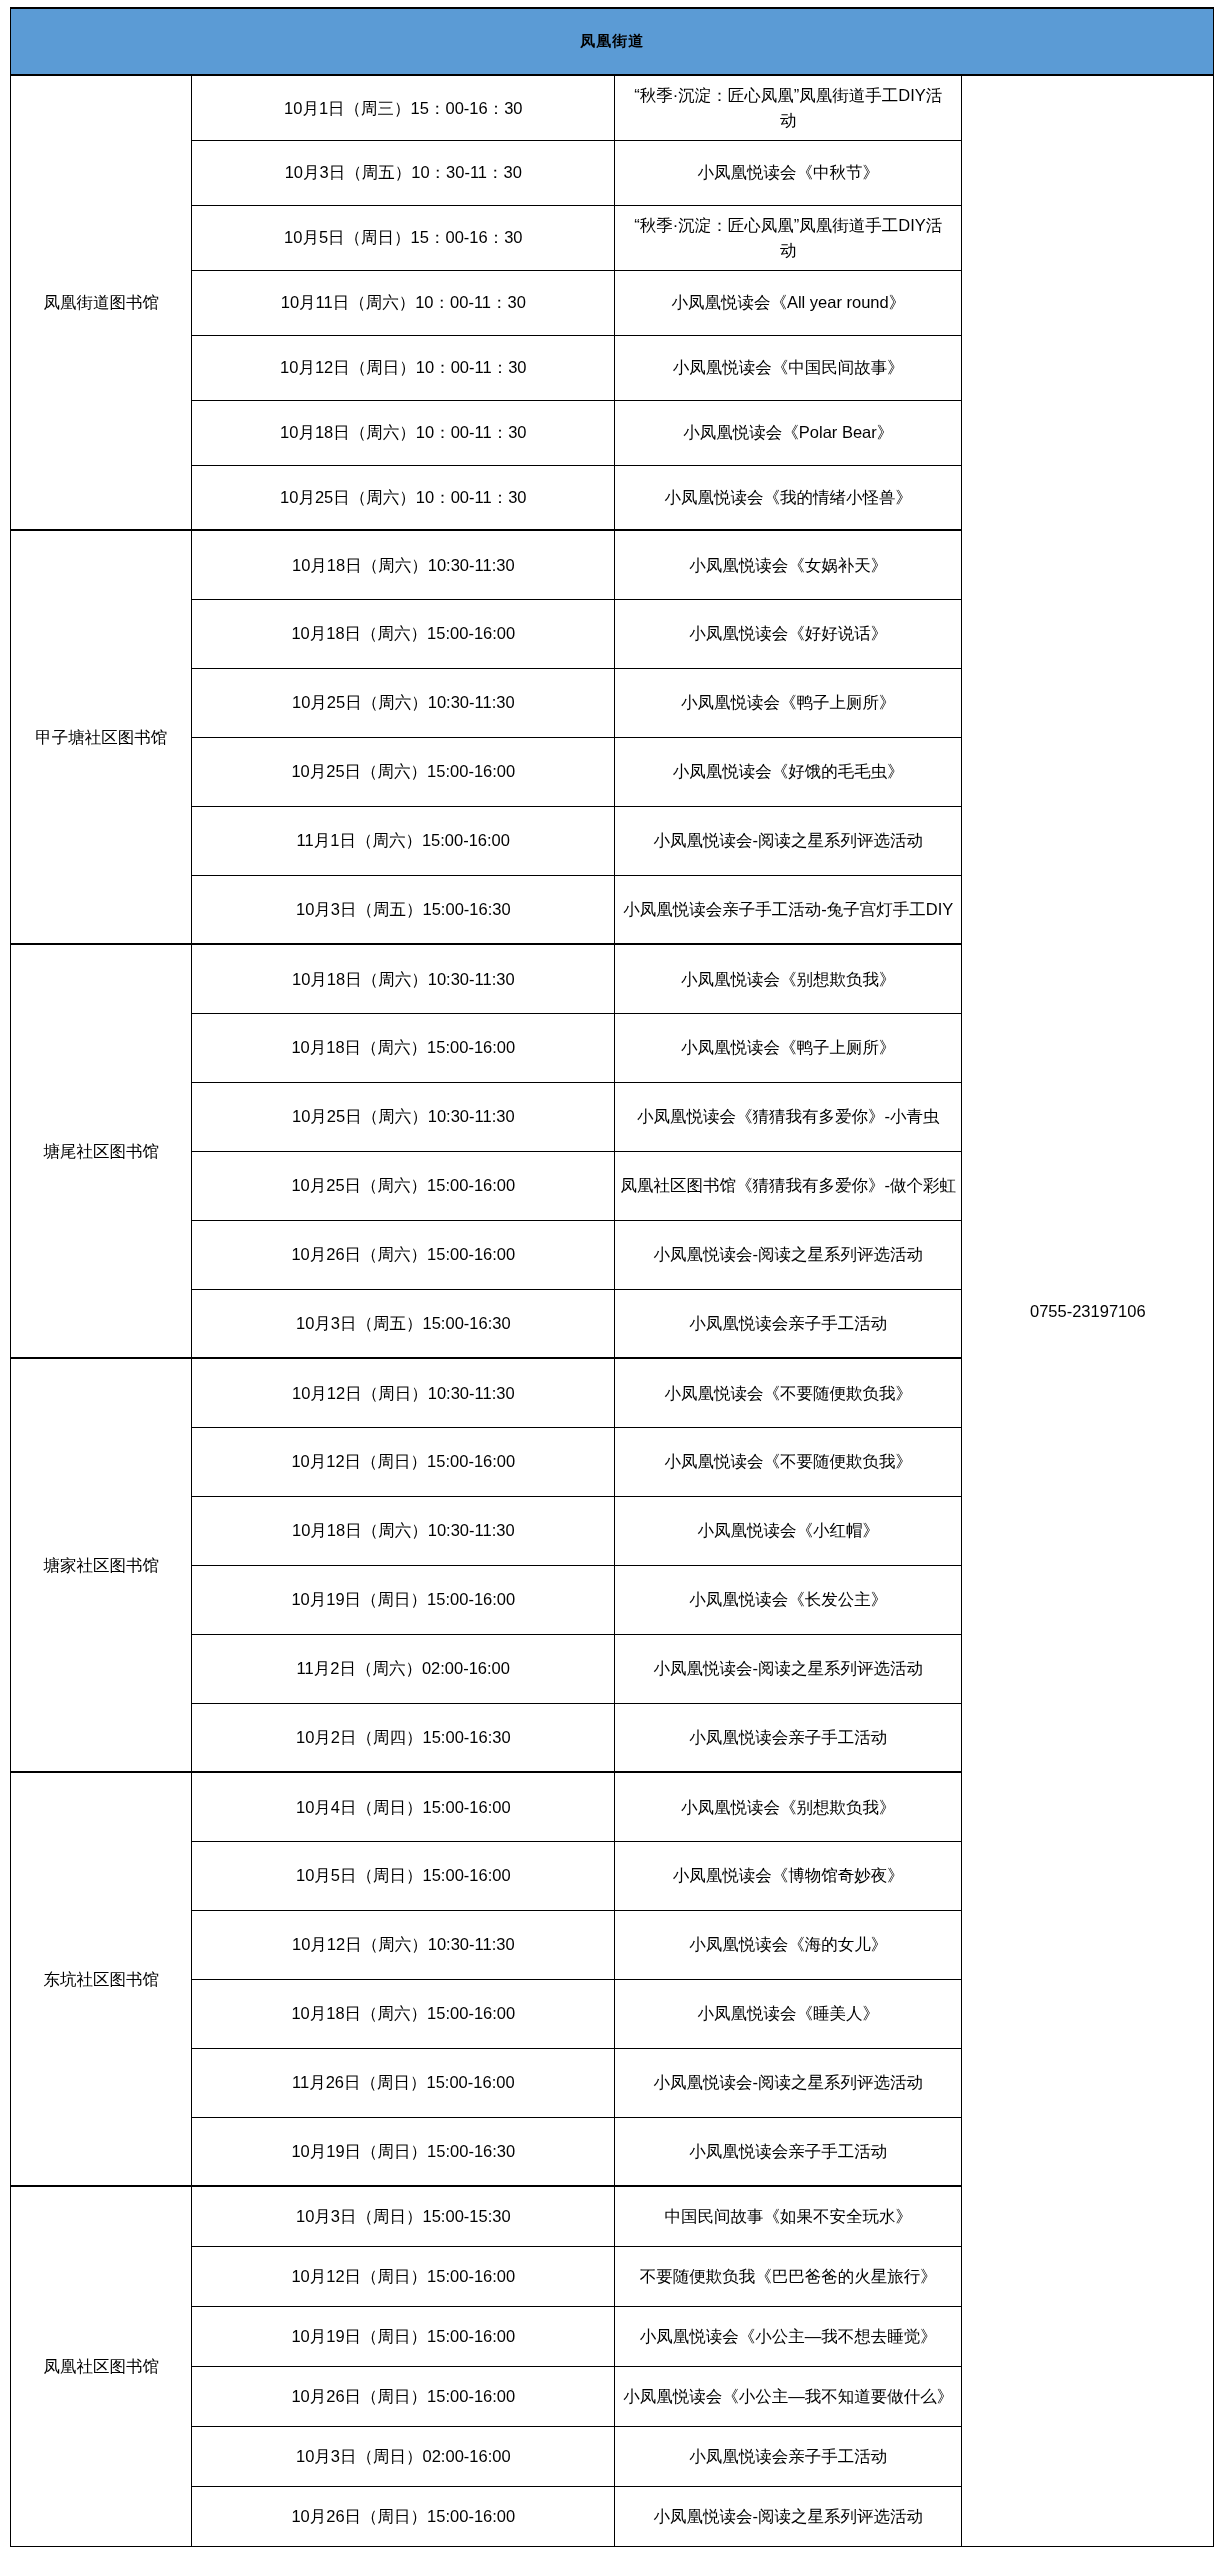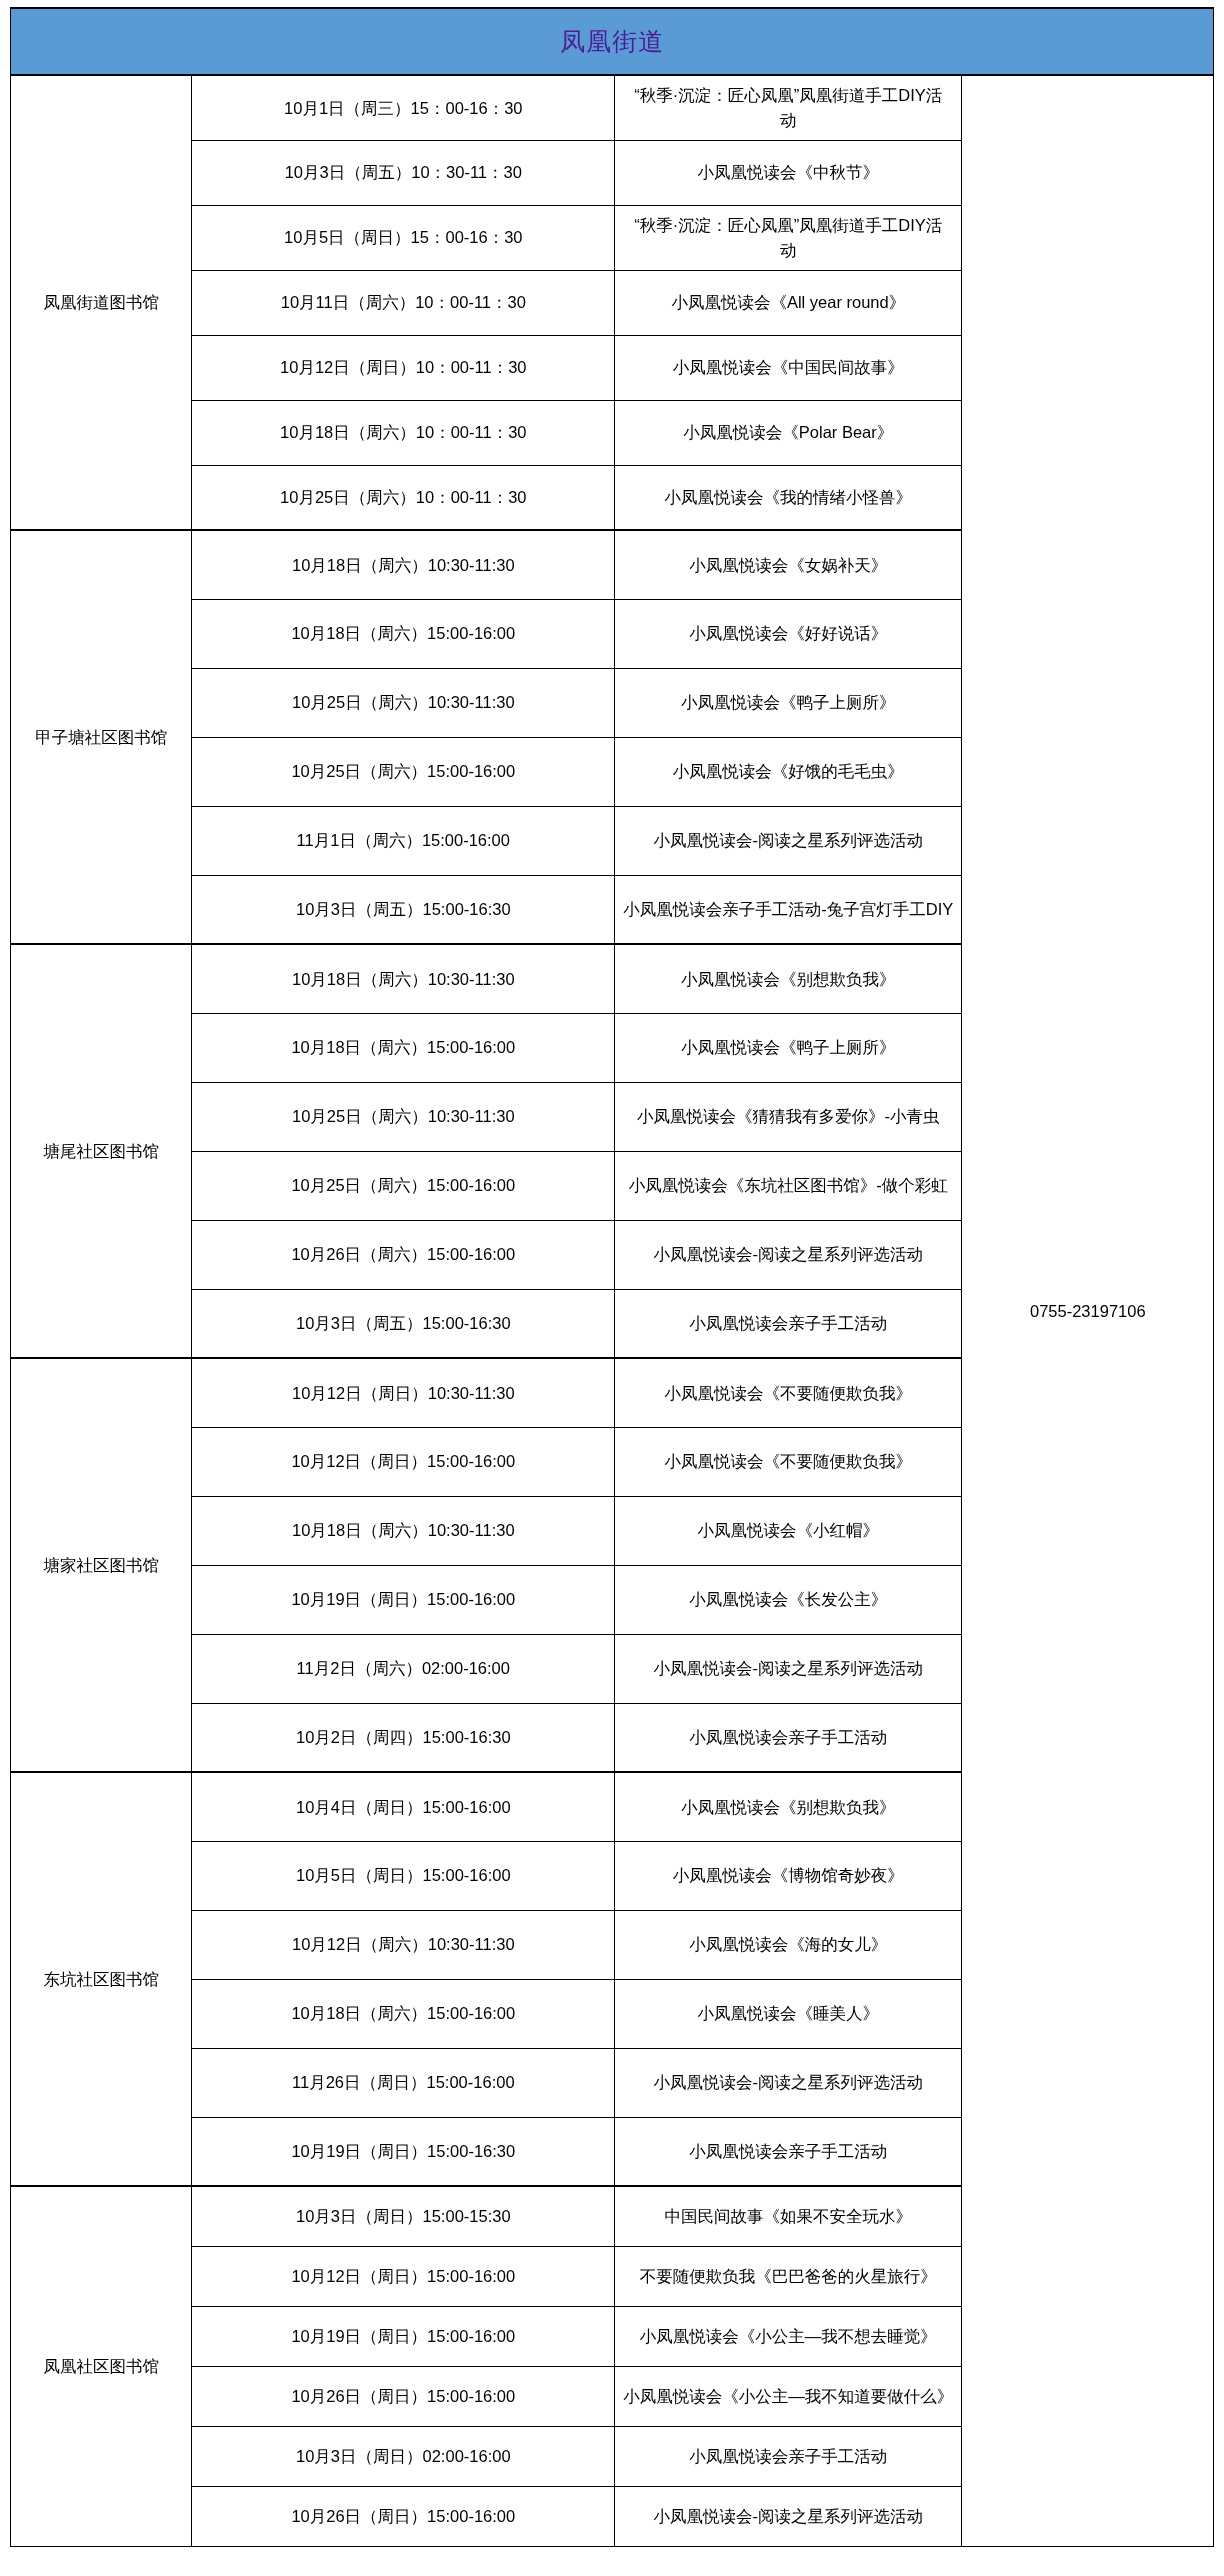--- a/index.html
+++ b/index.html
@@ -25,23 +25,23 @@
     text-align:center;
     vertical-align:middle;
     overflow:hidden;
   }
   td{border-top-width:1.5px;border-bottom-width:1.5px;}
   tr.sec > td{border-top-width:2.6px;}
   thead th{
     border-top-width:2.1px;
     border-bottom-width:2.6px;
     background:#5B9BD5;
-    color:#4c1d95;
-    font-size:25px;
-    font-weight:normal;
+    color:#000000;
+    font-size:15px;
+    font-weight:bold;
     letter-spacing:1px;
   }
   thead tr{height:67px;}
   tr.hA{height:65px;}
   tr.hB{height:69px;}
   tr.hC{height:60px;}
   td.lib,td.dt,td.act,td.phone{
     font-size:16.5px;
     line-height:1.5;
     padding:0 3.1px;
@@ -130,21 +130,21 @@
     <tr class="hB">
       <td class="dt">10月18日（周六）15:00-16:00</td>
       <td class="act">小凤凰悦读会《鸭子上厕所》</td>
     </tr>
     <tr class="hB">
       <td class="dt">10月25日（周六）10:30-11:30</td>
       <td class="act">小凤凰悦读会《猜猜我有多爱你》-小青虫</td>
     </tr>
     <tr class="hB">
       <td class="dt">10月25日（周六）15:00-16:00</td>
-      <td class="act">小凤凰悦读会《东坑社区图书馆》-做个彩虹</td>
+      <td class="act">凤凰社区图书馆《猜猜我有多爱你》-做个彩虹</td>
     </tr>
     <tr class="hB">
       <td class="dt">10月26日（周六）15:00-16:00</td>
       <td class="act">小凤凰悦读会-阅读之星系列评选活动</td>
     </tr>
     <tr class="hB">
       <td class="dt">10月3日（周五）15:00-16:30</td>
       <td class="act">小凤凰悦读会亲子手工活动</td>
     </tr>
 

